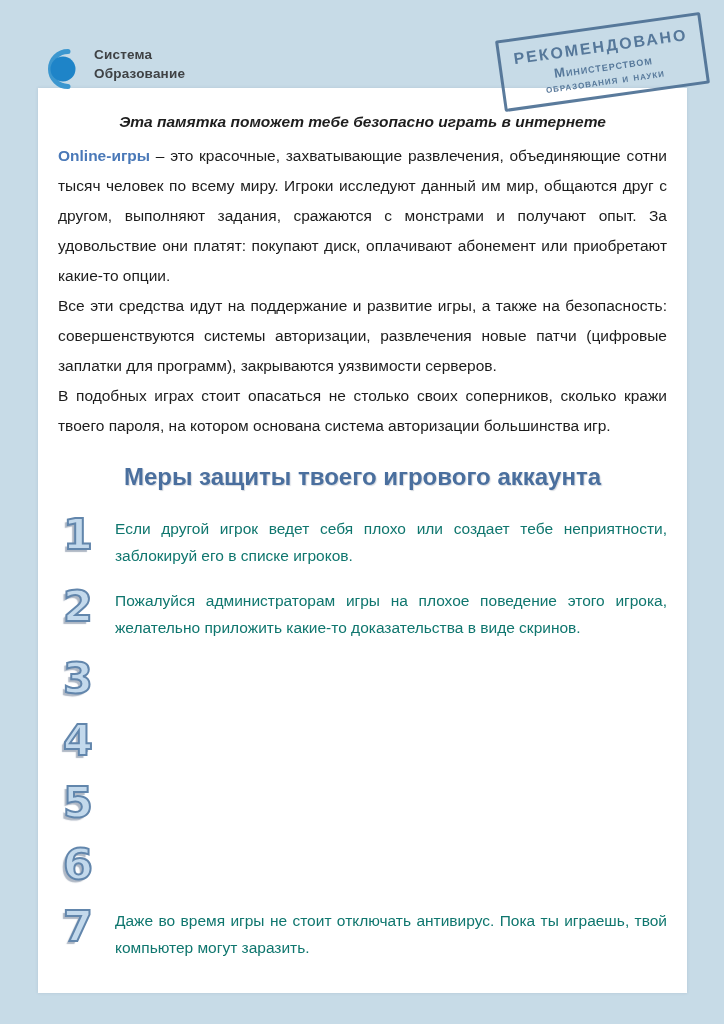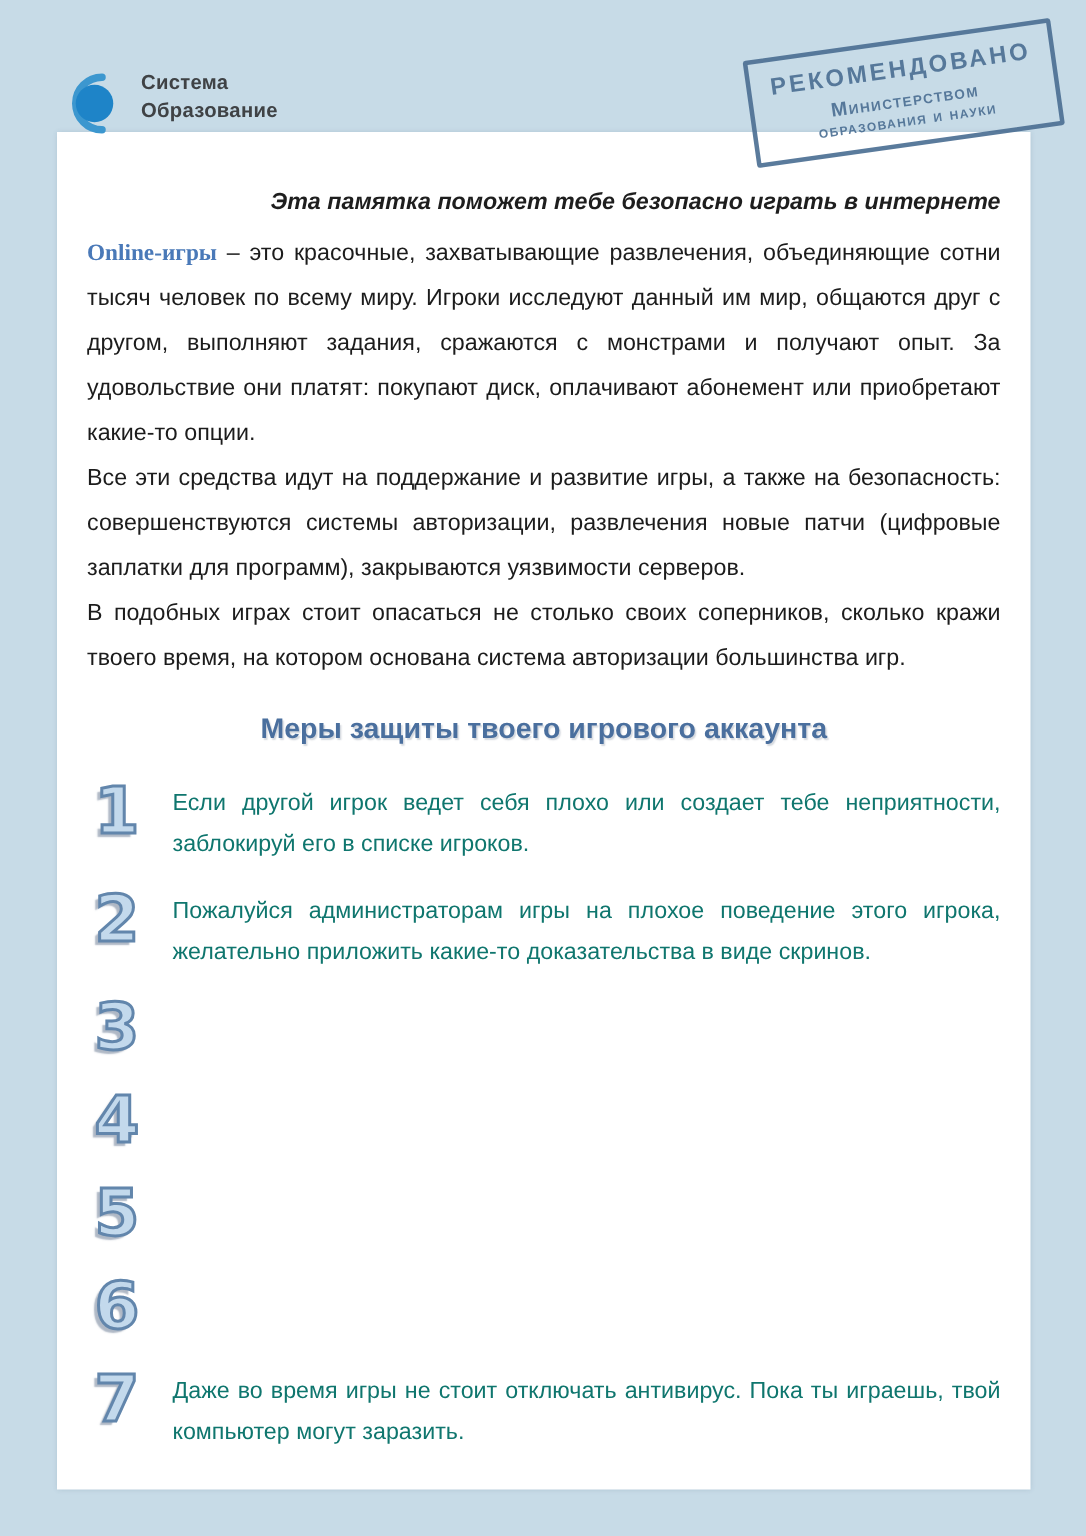--- a/index.html
+++ b/index.html
@@ -61,38 +61,38 @@
   }
   .title {
     margin-top: 48px;
     text-align: center;
     font-size: 24px; font-weight: bold;
     color: #4a79b8;
     letter-spacing: 0.4px;
     text-shadow: 1px 2px 2px rgba(40,60,90,0.25);
   }
   .subtitle {
-    margin-top: 38px;
-    text-align: right;
+    margin-top: 25px;
+    text-align: center;
     font-size: 15.5px; font-weight: bold; font-style: italic;
     color: #1e1e1e;
   }
   .intro { margin-top: 10px; }
   .intro p {
     font-size: 15.5px;
     line-height: 30px;
     text-align: justify;
     color: #1c1c1c;
   }
-  .lead-word { color: #4a79b8; font-weight: bold; font-family: Liberation Serif, serif; }
+  .lead-word { color: #4a79b8; font-weight: bold; }
 
   .section-heading {
     margin-top: 22px;
     text-align: center;
-    font-size: 19px; font-weight: bold;
+    font-size: 24px; font-weight: bold;
     color: #4a6f9e;
     text-shadow: 1px 1px 1px rgba(40,60,90,0.2);
   }
 
   
   .rules-list { margin-top: 20px; }
   .list-item {
     display: flex;
     align-items: flex-start;
     gap: 17px;
@@ -146,21 +146,21 @@
   </div>
 
   <div class="card">
 
 
     <p class="subtitle">Эта памятка поможет тебе безопасно играть в интернете</p>
 
     <div class="intro">
       <p><span class="lead-word">Online-игры</span><span> – это красочные, захватывающие развлечения, объединяющие сотни тысяч человек по всему миру. Игроки исследуют данный им мир, общаются друг с другом, выполняют задания, сражаются с монстрами и получают опыт. За удовольствие они платят: покупают диск, оплачивают абонемент или приобретают какие-то опции.</span></p>
       <p>Все эти средства идут на поддержание и развитие игры, а также на безопасность: совершенствуются системы авторизации, развлечения новые патчи (цифровые заплатки для программ), закрываются уязвимости серверов.</p>
-      <p>В подобных играх стоит опасаться не столько своих соперников, сколько кражи твоего время, на котором основана система авторизации большинства игр.</p>
+      <p>В подобных играх стоит опасаться не столько своих соперников, сколько кражи твоего пароля, на котором основана система авторизации большинства игр.</p>
     </div>
 
     <h2 class="section-heading">Меры защиты твоего игрового аккаунта</h2>
 
     <div class="rules-list">
       <div class="list-item">
         <div class="item-number">1</div>
         <div class="item-text">Если другой игрок ведет себя плохо или создает тебе неприятности, заблокируй его в списке игроков.</div>
       </div>
       <div class="list-item">

